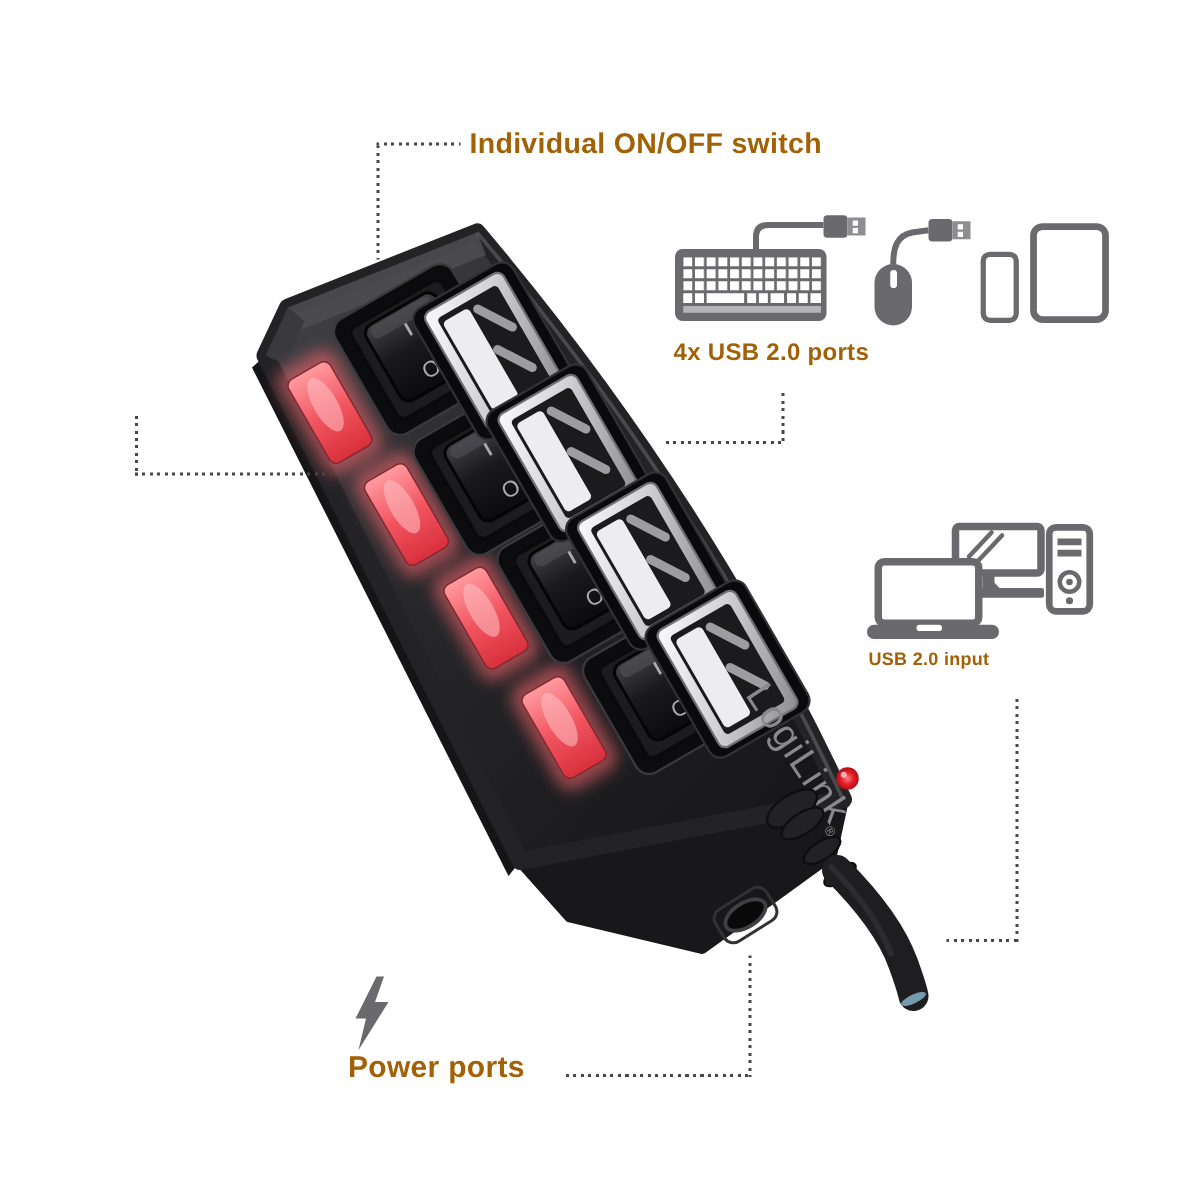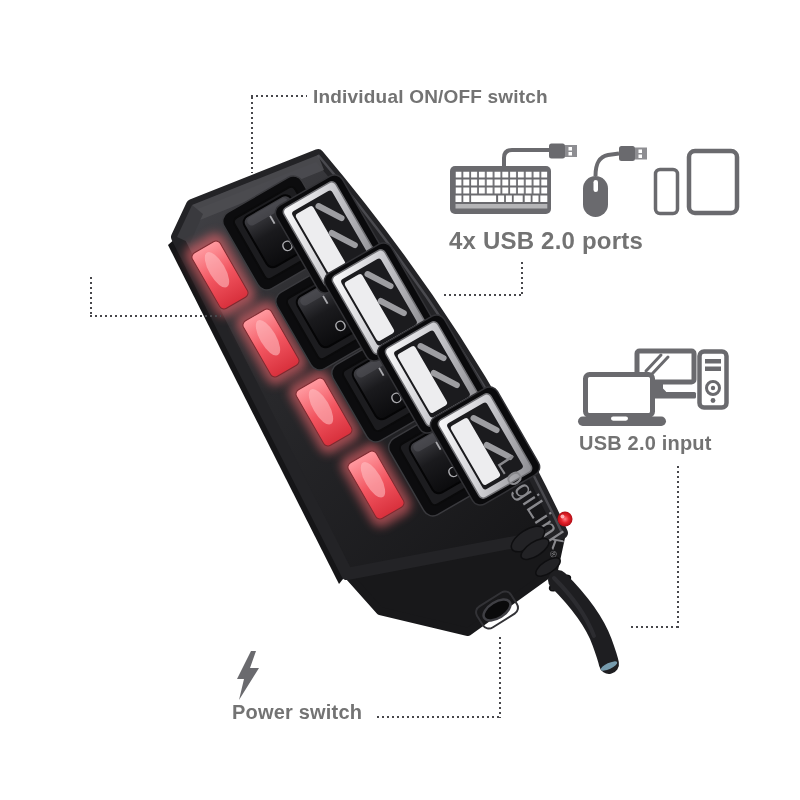--- a/index.html
+++ b/index.html
@@ -2,21 +2,21 @@
 <html><head>
 <meta charset="utf-8">
 <style>
   html,body{margin:0;padding:0;background:#ffffff;}
   .canvas{
     position:relative;width:800px;height:800px;background:#ffffff;
     font-family:"Liberation Sans",sans-serif;overflow:hidden;
   }
   .scene{position:absolute;left:0;top:0;}
   .label{
-    position:absolute;color:#737373;font-weight:bold;
+    position:absolute;color:#a16207;font-weight:bold;
     letter-spacing:.2px;white-space:nowrap;
   }
   .label-2line div{line-height:27px;}
   .dot-h{position:absolute;height:2px;
     background:repeating-linear-gradient(to right,#47474b 0 2px,transparent 2px 5px);}
   .dot-v{position:absolute;width:2px;
     background:repeating-linear-gradient(to bottom,#47474b 0 2px,transparent 2px 5px);}
   svg text{font-family:"Liberation Sans",sans-serif;}
 </style>
 </head>
@@ -248,19 +248,19 @@
 
   <div class="dot-v" style="left:677px;top:466px;height:162px"></div>
   <div class="dot-h" style="left:631px;top:626px;width:48px"></div>
 
   <div class="dot-v" style="left:499px;top:637px;height:81px"></div>
   <div class="dot-h" style="left:377px;top:716px;width:124px"></div>
 
   <div class="label" style="left:313px;top:86px;font-size:19px">Individual ON/OFF switch</div>
 
 
-  <div class="label" style="left:449px;top:227px;font-size:24px">4x USB 2.0 ports</div>
-
-  <div class="label" style="left:579px;top:432px;font-size:20px">USB 2.0 input</div>
-
-  <div class="label" style="left:232px;top:701px;font-size:20px">Power switch</div>
+  <div class="label" style="left:449px;top:227px;font-size:16px">4x USB 2.0 ports</div>
+
+  <div class="label" style="left:579px;top:432px;font-size:12px">USB 2.0 input</div>
+
+  <div class="label" style="left:232px;top:701px;font-size:20px">Power ports</div>
 
 </div>
 
 </body></html>

